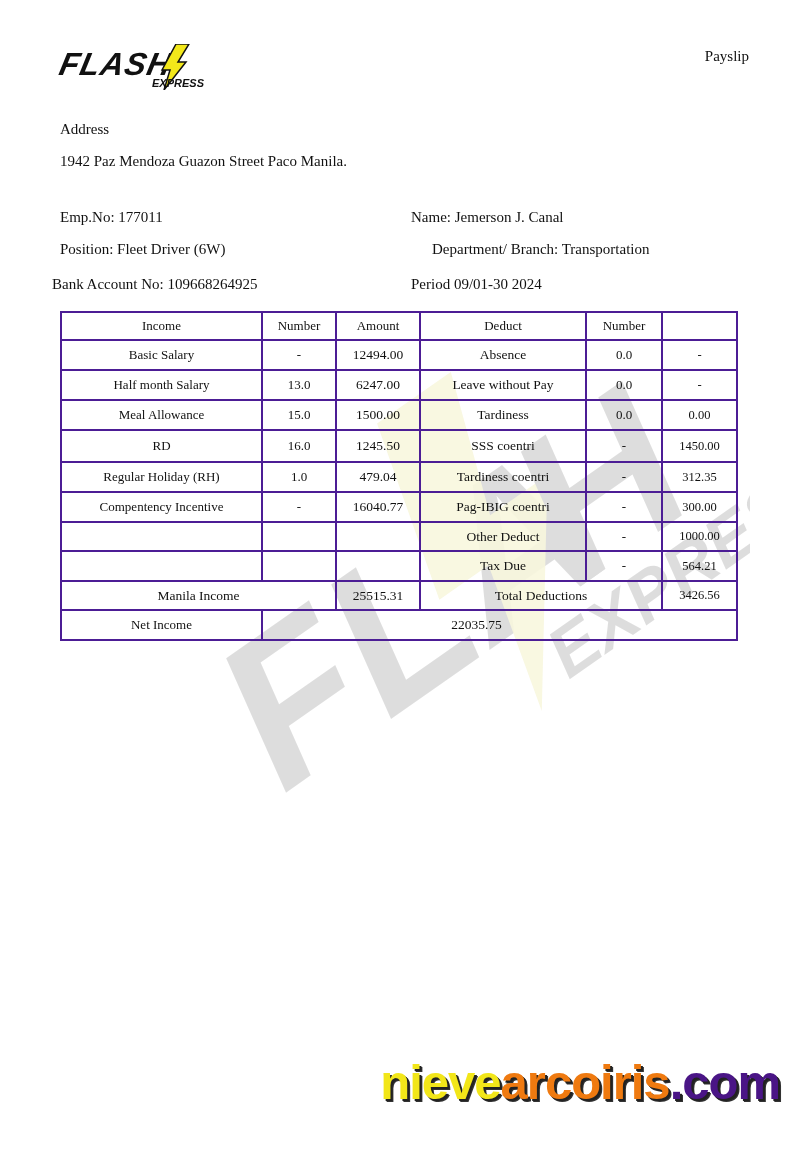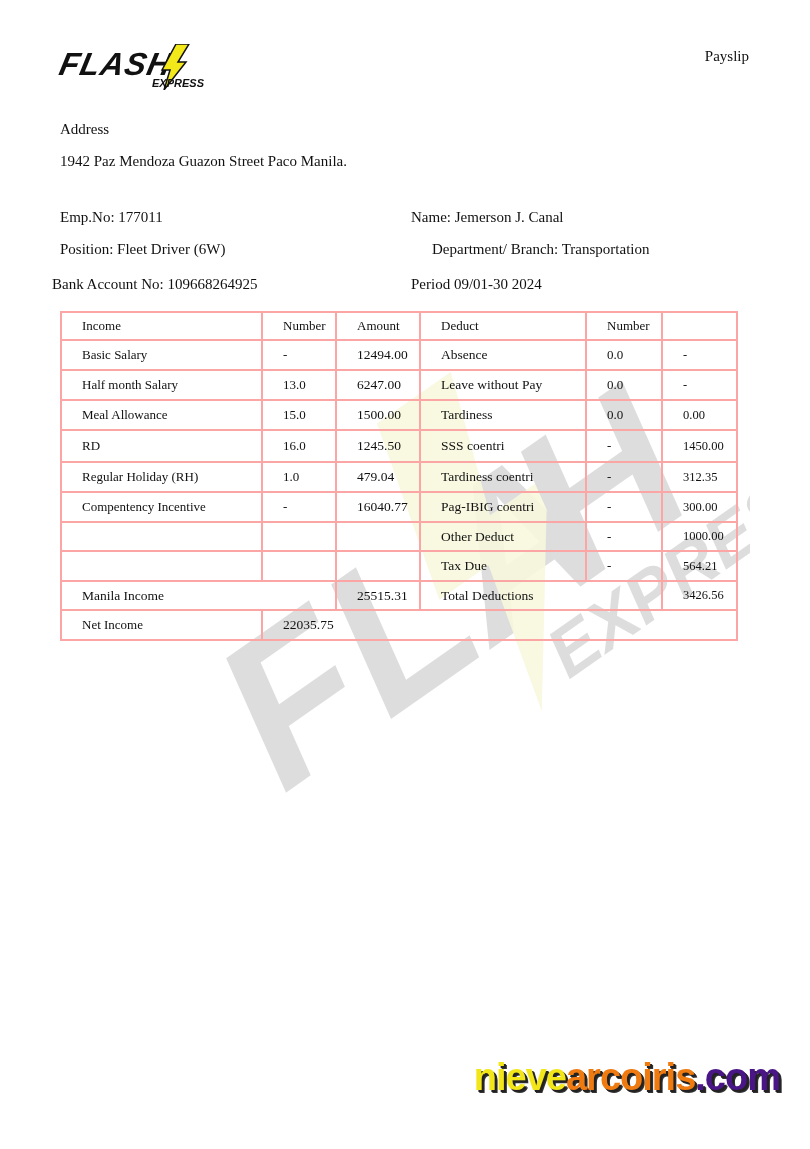--- a/index.html
+++ b/index.html
@@ -21,31 +21,31 @@
     font-weight: bold; font-style: italic; font-size: 11px; color: #111; letter-spacing: 0px;
   }
   .payslip-label { right: 61px; top: 48px; font-size: 15px; }
   .text15 { font-size: 15px; }
   .table-wrap { left: 60px; top: 311px; width: 676px; }
   table.payslip {
     border-collapse: collapse; width: 676px; table-layout: fixed; background: transparent;
     font-size: 13px;
   }
   table.payslip td {
-    border: 2px solid #fca5a5; vertical-align: middle; height: 26px; padding: 0 20px;
+    border: 2px solid #4c1d95; text-align: center; vertical-align: middle; height: 26px; padding: 0 14px;
     white-space: nowrap; overflow: hidden;
   }
   table.payslip td.hdr { font-size: 13px; }
   table.payslip td.num { font-size: 13px; }
   table.payslip td.amt { font-size: 13.5px; }
   table.payslip td.sm { font-size: 12.5px; }
   .watermark { left: 150px; top: 260px; width: 600px; height: 640px; pointer-events: none; }
   .footer-brand {
     right: 30px; top: 1058px; font-family: "Liberation Sans", sans-serif; font-weight: bold;
-    font-size: 38px; letter-spacing: -1px; line-height: 1;
+    font-size: 49px; letter-spacing: -1px; line-height: 1;
     text-shadow: 2px 2px 0 #222, 3px 3px 0 #333;
   }
   .fb-1 { color: #f2e619; }
   .fb-2 { color: #ef7a10; }
   .fb-3 { color: #4a1586; }
 </style>
 </head>
 <body>
 
 <div class="abs watermark">

